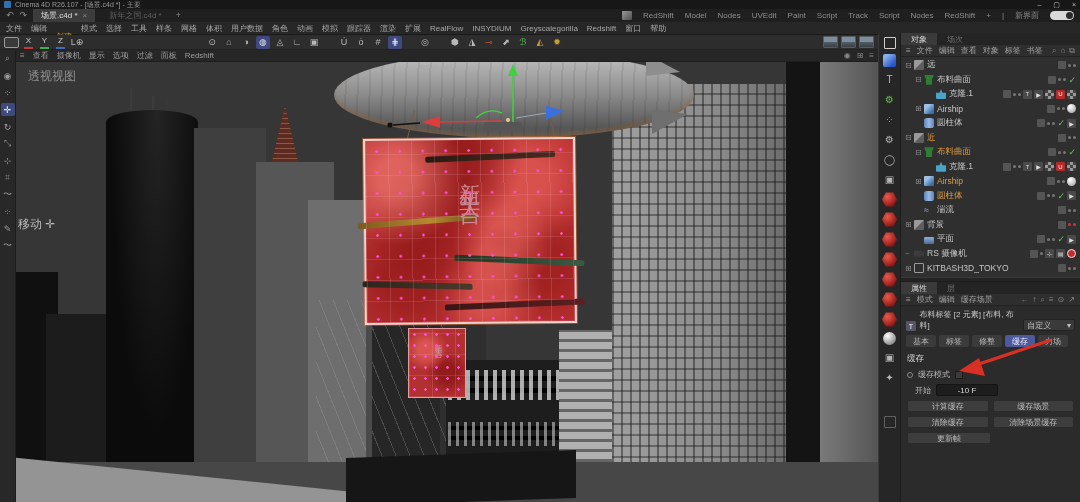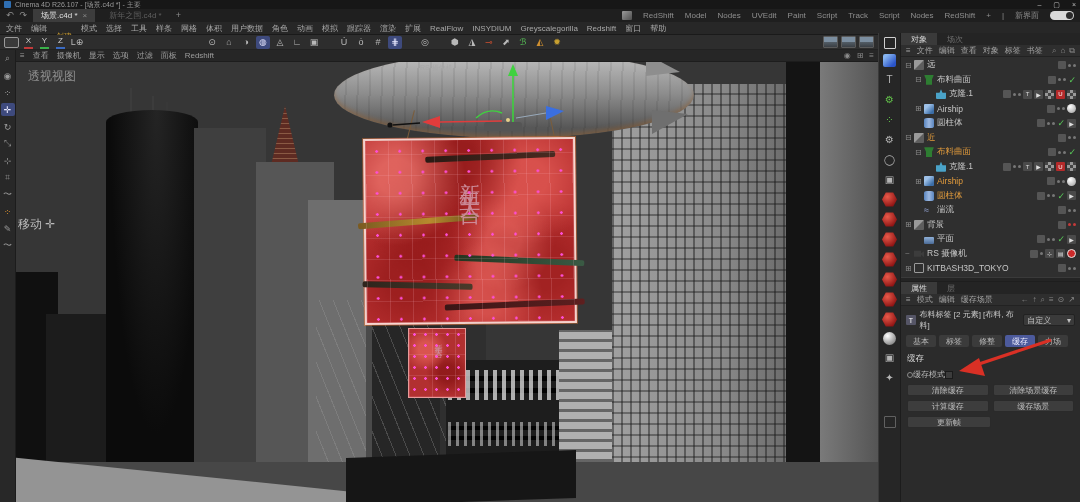--- a/index.html
+++ b/index.html
@@ -126,28 +126,28 @@
   .chip{width:9px;height:9px;border-radius:1px;background:#4a4a4a;color:#ddd;font-size:6px;display:flex;align-items:center;justify-content:center;}
   .chip.checker{background:repeating-conic-gradient(#999 0 25%,#444 0 50%);background-size:6px 6px;}
   .chip.red{background:#b52a2a;color:#fff;}
   .chip.ball{border-radius:50%;background:radial-gradient(circle at 35% 30%,#fff,#9a9a9a);}
   .chip.redcirc{border-radius:50%;background:#cc2a2a;border:1px solid #e8e8e8;}
   .tcheck{color:#58c858;font-size:9px;}
 
   
   #attrsplit{height:5px;background:#242424;border-top:1px solid #3a3a3a;border-bottom:1px solid #1e1e1e;}
   #attr{background:#2b2b2b;position:relative;height:226px;}
-  .objline{display:flex;align-items:center;gap:4px;padding:3px 5px 2px 5px;font-size:8px;color:#c8c8c8;}
+  .objline{display:flex;align-items:flex-end;gap:4px;padding:3px 5px 2px 5px;font-size:8px;color:#c8c8c8;}
   .clothtag{width:10px;height:10px;background:#556;border-radius:1px;color:#fff;font-size:7px;display:flex;align-items:center;justify-content:center;}
   .preset{margin-left:auto;width:54px;height:12px;background:#3a3a3a;border:1px solid #222;border-radius:2px;display:flex;align-items:center;justify-content:space-between;padding:0 3px;color:#c0c0c0;}
   .atabs{display:flex;gap:3px;padding:2px 5px;}
   .atab{height:12px;padding:0 7px;background:#3b3b3b;border-radius:2px;display:flex;align-items:center;font-size:8px;color:#b8b8b8;}
   .atab.active{background:#4c5a9c;color:#eef;}
   .asection{padding:4px 6px 2px 6px;font-size:8.5px;color:#dcdcdc;}
-  .arow{display:flex;align-items:center;padding:2px 6px;font-size:8px;color:#b8b8b8;}
+  .arow{display:flex;align-items:center;gap:5px;padding:2px 6px;font-size:8px;color:#b8b8b8;}
   .circ{width:6px;height:6px;border:1px solid #8a8a8a;border-radius:50%;}
   .cbox{width:8px;height:8px;border:1px solid #1a1a1a;background:#3c3c3c;}
   .startinput{width:62px;height:12px;background:#1d1d1d;border:1px solid #141414;border-radius:2px;color:#dadada;display:flex;align-items:center;justify-content:center;}
   .btnrow{display:flex;gap:4px;padding:2px 6px;}
   .abtn{height:12px;background:#3d3d3d;border:1px solid #2a2a2a;border-radius:2px;color:#bdbdbd;font-size:8px;display:flex;align-items:center;justify-content:center;flex:1;}
   svg{display:block;}
 </style>
 </head>
 <body>
 
@@ -608,27 +608,31 @@
         <div class="atab">修整</div>
         <div class="atab active">缓存</div>
         <div class="atab">力场</div>
       </div>
       <div class="asection">缓存</div>
       <div class="arow">
         <div class="circ"></div>
         <span>缓存模式</span>
         <div class="cbox"></div>
       </div>
+      <div class="arow" style="padding-left:14px">
+        <span>开始</span>
+        <div class="startinput">-10 F</div>
+      </div>
+      <div class="btnrow">
+        <div class="abtn">计算缓存</div>
+        <div class="abtn">缓存场景</div>
+      </div>
       <div class="btnrow">
         <div class="abtn">清除缓存</div>
         <div class="abtn">清除场景缓存</div>
-      </div>
-      <div class="btnrow">
-        <div class="abtn">计算缓存</div>
-        <div class="abtn">缓存场景</div>
       </div>
       <div class="btnrow" style="width:96px">
         <div class="abtn">更新帧</div>
       </div>
 
       <svg class="abs" style="left:0;top:0;pointer-events:none" width="180" height="226">
         <line x1="150" y1="58" x2="72" y2="84" stroke="#d93025" stroke-width="3.2"></line>
         <polygon points="58,89 78,76 84,94" fill="#d93025"></polygon>
       </svg>
     </div>

